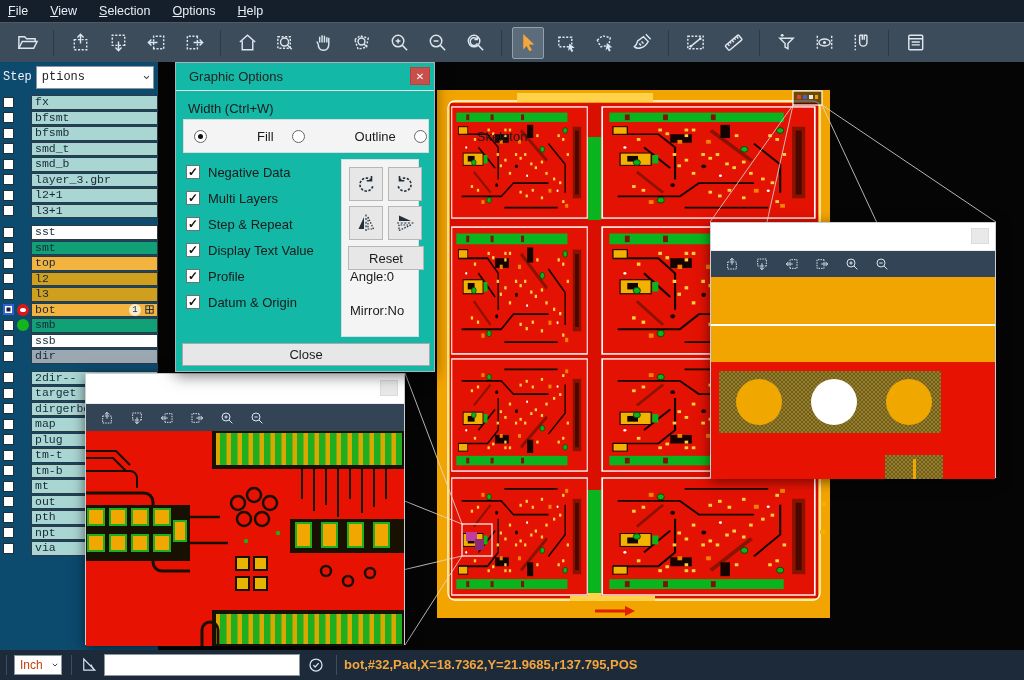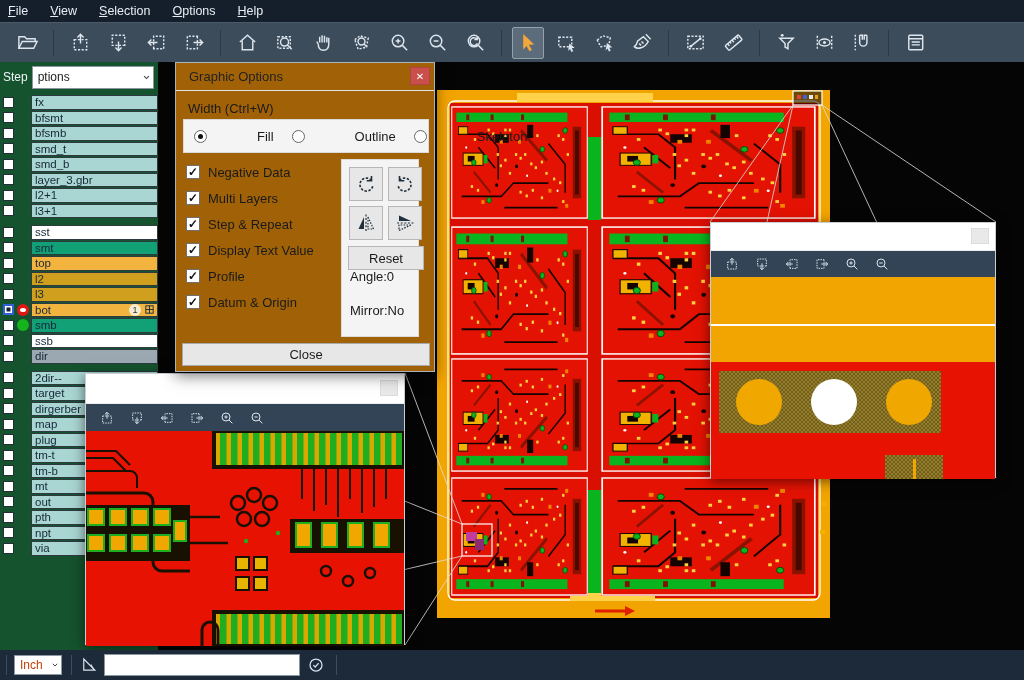--- a/index.html
+++ b/index.html
@@ -17,21 +17,21 @@
   
   .toolbar{position:absolute;left:0;top:22px;width:1024px;height:40px;background:#3d4c5a;
            display:flex;align-items:center;padding-left:8px;z-index:20;border-top:1px solid #4a5a68;}
   .tbtn{width:32px;height:32px;display:flex;align-items:center;justify-content:center;
         color:#dde6ee;margin:0 3px;border:1px solid transparent;}
   .tbtn.active{background:#5c6c7a;border:1px solid #93a1ad;border-radius:2px;color:#f2a63c;}
   .tsep{width:1px;height:26px;background:#2c3947;margin:0 7px;}
   svg.glyph *{vector-effect:non-scaling-stroke;}
 
   
-  .sidebar{position:absolute;left:0;top:62px;width:158px;height:588px;background:#14532d;z-index:5;}
+  .sidebar{position:absolute;left:0;top:62px;width:158px;height:588px;background:#0c4a6e;z-index:5;font-family:Liberation Mono, monospace;}
   .step-row{display:flex;align-items:center;height:30px;padding:3px 4px 3px 3px;}
   .step-label{color:#f0f4f8;font-size:12px;margin-right:4px;}
   .step-select{flex:1;height:23px;background:#fff;border:1px solid #8a96a0;display:flex;
                align-items:center;padding-left:5px;font-size:12px;color:#222;}
   .step-select .chev{margin-left:auto;color:#444;display:flex;}
   .layer-list{padding-top:3px;}
   .srow{display:flex;align-items:center;height:14.5px;margin-bottom:1px;}
   .scheck{width:11px;height:11px;background:#fff;border:1px solid #232e38;margin:0 2px 0 3px;flex:none;}
   .scheck.checked{border:2px solid #2f62d8;background:#111c30;box-shadow:inset 0 0 0 1.5px #fff;}
   .sind{width:15px;height:14px;flex:none;position:relative;}
@@ -62,21 +62,21 @@
   #win2{left:710px;top:222px;width:286px;height:256px;z-index:11;}
   .wtitle{position:relative;background:#ffffff;border-bottom:1px solid #ececec;}
   #win1 .wtitle{height:30px;} #win2 .wtitle{height:28px;}
   .wbtnbox{position:absolute;right:6px;top:6px;width:18px;height:16px;background:#e9e9e9;border:1px solid #dcdcdc;}
   .wtb{display:flex;align-items:center;height:27px;background:#334457;padding-left:9px;}
   #win2 .wtb{height:26px;}
   .wbtn{width:24px;height:22px;display:flex;align-items:center;justify-content:center;color:#dce5ec;margin-right:6px;}
   .wcontent{display:block;}
 
   
-  .dialog{position:absolute;left:175px;top:62px;width:260px;height:310px;background:#a16207;
+  .dialog{position:absolute;left:175px;top:62px;width:260px;height:310px;background:#14b8a6;
           border:1px solid #a9b3bc;box-shadow:0 4px 14px rgba(0,0,0,.5);z-index:15;font-size:13px;color:#1a1a1a;}
   .dlg-title{position:relative;height:28px;border-bottom:1px solid #e3e3e3;display:flex;align-items:center;
              padding-left:13px;font-size:13px;color:#222;}
   .dlg-close{position:absolute;right:4px;top:4px;width:20px;height:18px;background:#c94f4a;color:#fff;
              display:flex;align-items:center;justify-content:center;font-size:10px;border:1px solid #b8423d;}
   .dlg-close::before{content:"\2715";}
   .dlg-width-label{position:absolute;left:12px;top:38px;}
   .dlg-radiobox{position:absolute;left:7px;top:56px;width:246px;height:34px;border:1px solid #dadada;
                 background:#f4f4f4;display:flex;align-items:center;padding-left:10px;}
   .radio-item{display:flex;align-items:center;margin-right:18px;gap:44px;}
@@ -1029,15 +1029,16 @@
     <span class="corner-ic">
       <svg class="glyph" width="19" height="19" viewBox="0 0 24 24">
           <use href="#i-corner"></use>
         </svg></span>
     <input class="cmd-input" type="text" value="" style="">
     <span class="sync-ic">
       <svg class="glyph" width="20" height="20" viewBox="0 0 24 24">
           <use href="#i-sync"></use>
         </svg></span>
     <div class="ssep" style="left:336px"></div>
+    <div class="sel-info">bot,#32,Pad,X=18.7362,Y=21.9685,r137.795,POS</div>
   </div>
 
 </div>
 
 </body></html>

